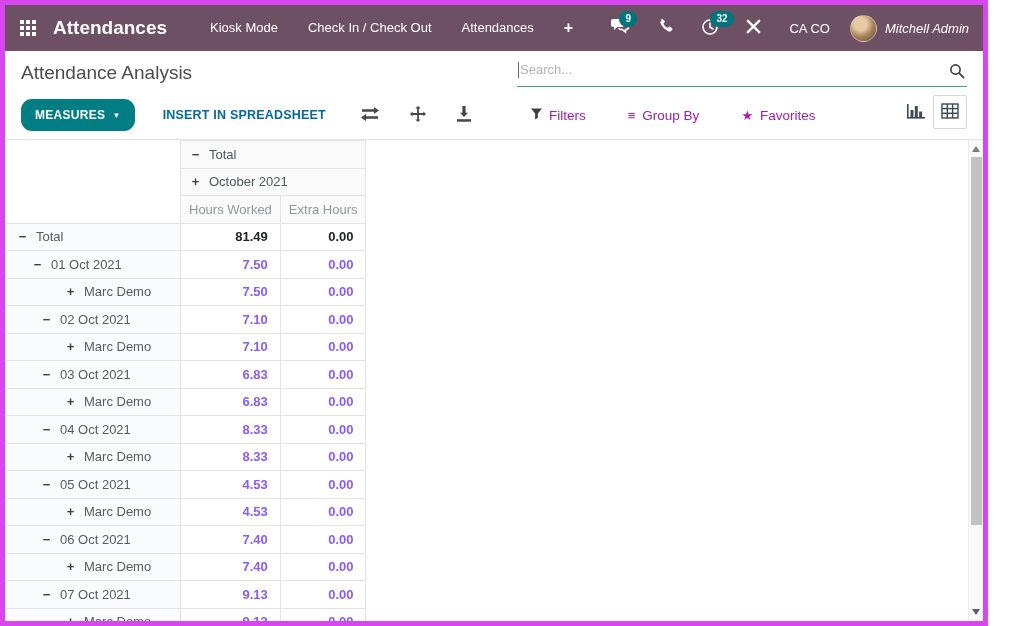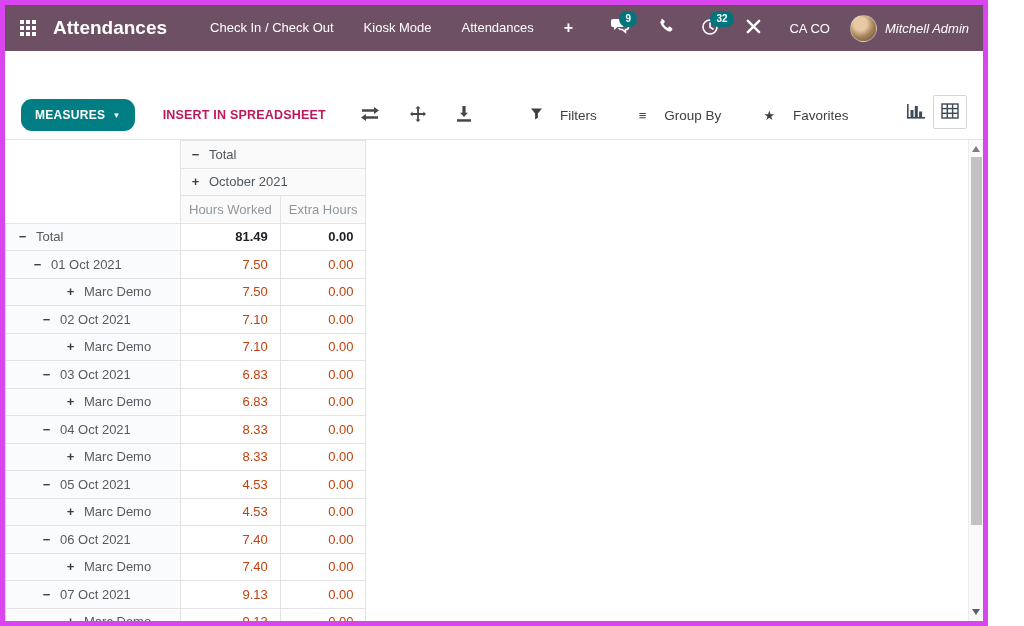--- a/index.html
+++ b/index.html
@@ -51,45 +51,45 @@
   
   .cp-row { position: absolute; top: 90px; left: 0; right: 0; height: 44px; background: #fff; }
   .cp-left { position: absolute; left: 16px; top: 4px; display: flex; align-items: center; }
   .measures-btn {
     background: #017e84; color: #fff; border: none; border-radius: 11px; cursor: pointer;
     font-size: 12px; font-weight: 700; letter-spacing: .3px; padding: 9px 14px;
     display: flex; align-items: center; gap: 7px; font-family: "Liberation Sans", sans-serif;
   }
   .measures-btn .caret { font-size: 8px; }
   .insert-btn {
-    background: none; border: none; color: #be185d; cursor: pointer;
+    background: none; border: none; color: #0369a1; cursor: pointer;
     font-size: 12.5px; font-weight: 700; letter-spacing: .2px; margin-left: 22px;
     font-family: "Liberation Sans", sans-serif;
   }
   .cp-icon-btn { background: none; border: none; cursor: pointer; color: #4c4c4c; margin-left: 27px; padding: 2px; display: flex; align-items: center; }
   .cp-search-filters { position: absolute; left: 520px; top: 12px; display: flex; gap: 30px; }
-  .sf-item { display: flex; align-items: center; gap: 18px; font-size: 13.5px; font-weight: 500; color: #404040; cursor: pointer; background: none; border: none; font-family: "Liberation Sans", sans-serif; text-align: center; }
+  .sf-item { display: flex; align-items: center; gap: 7px; font-size: 13.5px; font-weight: 500; color: #a21caf; cursor: pointer; background: none; border: none; font-family: "Liberation Sans", sans-serif; text-align: center; }
   .sf-item .glyph { font-size: 13px; }
   .view-switcher { position: absolute; right: 16px; top: 0; display: flex; align-items: center; }
   .vs-btn { width: 34px; height: 34px; display: flex; align-items: center; justify-content: center; background: none; border: 1px solid transparent; cursor: pointer; }
   .vs-btn.active { border-color: #d5d5d5; background: #fff; border-radius: 2px; }
 
   
   .content { position: absolute; top: 134px; left: 0; right: 0; bottom: 0; background: #fff; border-top: 1px solid #e4e4e4; overflow: hidden; }
   table.pivot { border-collapse: collapse; font-size: 13px; table-layout: fixed; }
   .pivot col.c-rowhead { width: 175px; }
   .pivot col.c-val1 { width: 87px; }
   .pivot col.c-val2 { width: 78px; }
   .pivot th, .pivot td { border: 1px solid #e3e3e3; height: 27.5px; padding: 0 8px; font-weight: 400; white-space: nowrap; overflow: hidden; }
   .pivot th.corner { border: none; border-right: 1px solid #e3e3e3; background: #fff; }
   .pivot thead th { background: #fafafa; text-align: left; }
   .pivot thead th.colhead { color: #4f565c; }
   .pivot thead th.measure { color: #8f979e; }
   .pivot tbody th { background: #fafbfc; text-align: left; color: #565b61; cursor: pointer; }
-  .pivot td { text-align: right; padding-right: 12px; color: #c2410c; background: #fff; }
+  .pivot td { text-align: right; padding-right: 12px; color: #8b5cf6; background: #fff; font-weight: bold; }
   .expander { display: inline-block; min-width: 13px; margin-right: 7px; font-weight: 700; color: #3a3f44; text-align: center; font-size: 13px; }
   tr.total-row td { font-weight: 700; color: #1d2125; }
 
   
   .scrollbar { position: absolute; top: 0; right: 0; bottom: 0; width: 15px; background: #fafafa; border-left: 1px solid #ececec; }
   .sb-up { position: absolute; top: 6px; left: 3px; width: 0; height: 0; border-left: 4.5px solid transparent; border-right: 4.5px solid transparent; border-bottom: 6px solid #7d7d7d; cursor: pointer; }
   .sb-thumb { position: absolute; top: 17px; left: 2px; width: 11px; height: 368px; background: #c2c2c2; cursor: pointer; }
   .sb-down { position: absolute; bottom: 6px; left: 3px; width: 0; height: 0; border-left: 4.5px solid transparent; border-right: 4.5px solid transparent; border-top: 6px solid #55606e; cursor: pointer; }
 </style>
 </head>
@@ -105,22 +105,22 @@
           <i></i>
           <i></i>
           <i></i>
           <i></i>
           <i></i>
           <i></i>
           <i></i>
       </span>
     </button>
     <div class="brand">Attendances</div>
+    <div class="menu-item">Kiosk Mode</div>
     <div class="menu-item">Check In / Check Out</div>
-    <div class="menu-item">Kiosk Mode</div>
     <div class="menu-item">Attendances</div>
     <div class="menu-item plus">+</div>
 
     <div class="tb-right">
       <button class="tb-icon-btn">
         <span>
           <svg width="22" height="17" viewBox="0 0 22 17">
             <path d="M1 3a2 2 0 0 1 2-2h9a2 2 0 0 1 2 2v4a2 2 0 0 1-2 2H7.5L4 12V9H3a2 2 0 0 1-2-2V3z" fill="#fff"></path>
             <path d="M15.8 4.4a2.6 2.6 0 0 1 2.7 2.6v2a2.6 2.6 0 0 1-2.6 2.6h-.4v2.6l-3.1-2.6h-1.3a2.6 2.6 0 0 1-2.4-1.6" fill="none" stroke="#fff" stroke-width="1.5"></path>
           </svg>
@@ -154,20 +154,33 @@
         </span>
       </button>
       <div class="tb-company">CA CO</div>
       <div class="tb-user">
         <span class="avatar"></span>
         <span class="tb-user-name">Mitchell Admin</span>
       </div>
     </div>
   </header>
 
+  <div class="crumb-row">
+    <h1 class="page-title">Attendance Analysis</h1>
+    <div class="search-box">
+      <span class="search-caret"></span>
+      <input placeholder="Search..." style="">
+      <span class="search-mag">
+        <svg width="16" height="16" viewBox="0 0 16 16">
+          <circle cx="6.5" cy="6.5" r="4.6" fill="none" stroke="#444" stroke-width="1.7"></circle>
+          <line x1="10.2" y1="10.2" x2="14.6" y2="14.6" stroke="#444" stroke-width="1.9" stroke-linecap="round"></line>
+        </svg>
+      </span>
+    </div>
+  </div>
 
   <div class="cp-row">
     <div class="cp-left">
       <button class="measures-btn">
         <span>MEASURES</span>
         <span class="caret">▼</span>
       </button>
       <button class="insert-btn">INSERT IN SPREADSHEET</button>
       <button class="cp-icon-btn">
         <span>

